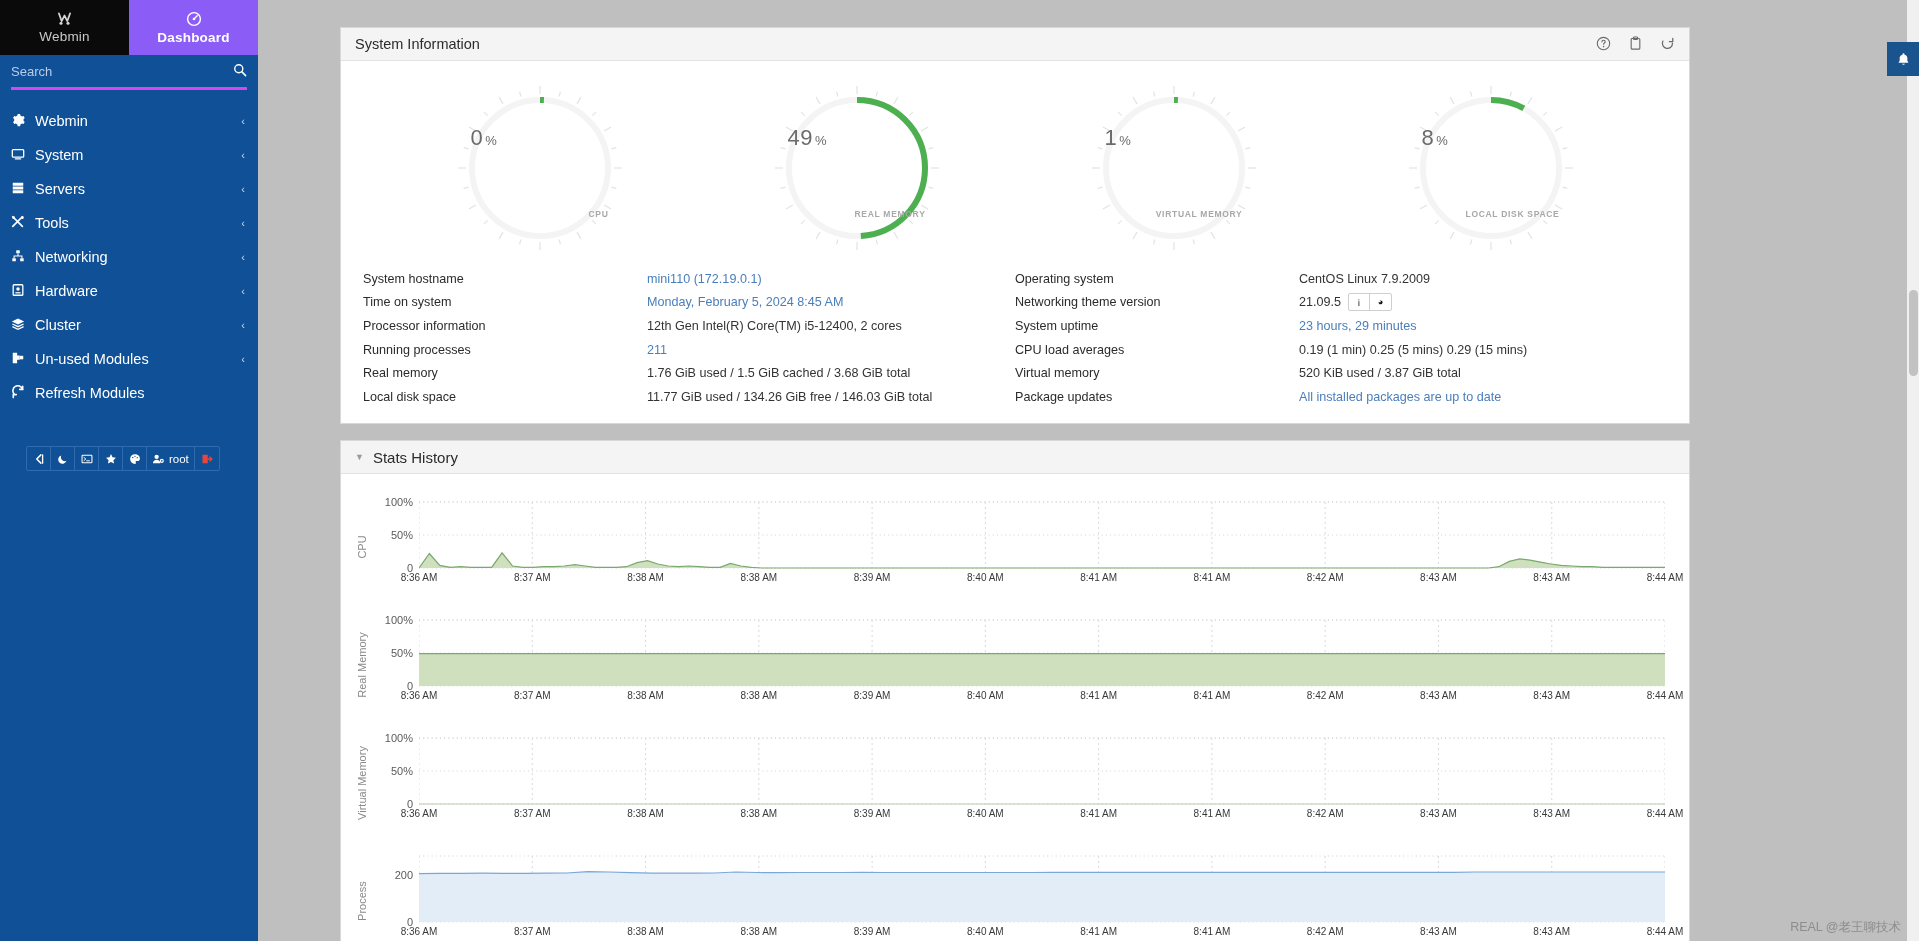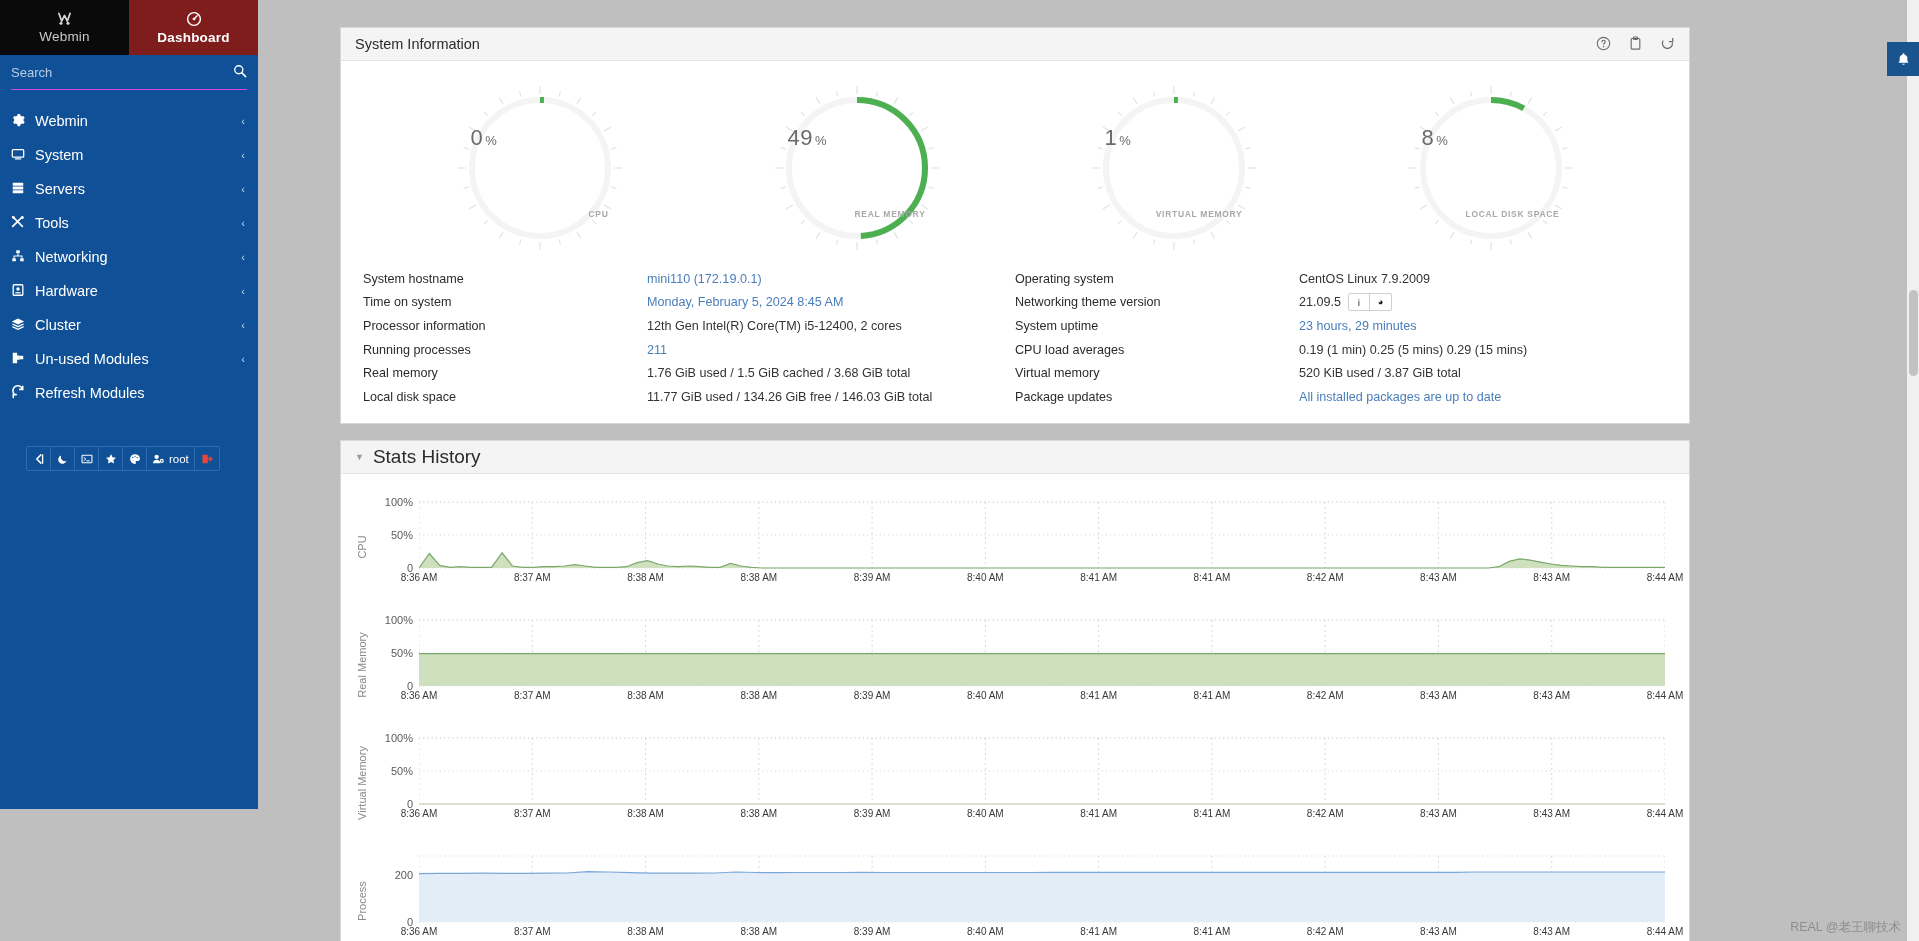--- a/index.html
+++ b/index.html
@@ -6,46 +6,46 @@
   html, body {
     width: 1919px; height: 941px;
     font-family: "Liberation Sans", sans-serif;
     background: #bfbfbf;
     overflow: hidden;
   }
   .app { position: relative; width: 1919px; height: 941px; display: flex; }
 
   
   .sidebar {
-    width: 258px; height: 809px;
+    width: 258px; height: 941px;
     background: #0f5096;
     display: flex; flex-direction: column;
     flex: 0 0 258px;
     position: relative;
     z-index: 5;
   }
   .sb-top { display: flex; height: 55px; flex: 0 0 55px; }
   .sb-brand {
     width: 129px; background: #0a0a0a; color: #c9c9c9;
     display: flex; flex-direction: column; align-items: center; justify-content: center;
     gap: 1px; cursor: pointer;
   }
   .sb-brand .ic { font-size: 15px; line-height: 14px; color: #d6d6d6; }
   .sb-brand .lb { font-size: 13.5px; letter-spacing: .2px; }
   .sb-tab {
-    width: 129px; background: #7f1d1d; color: #ffffff;
+    width: 129px; background: #8b5cf6; color: #ffffff;
     display: flex; flex-direction: column; align-items: center; justify-content: center;
     gap: 1px; cursor: pointer; font-weight: bold;
   }
   .sb-tab .ic { font-size: 15px; line-height: 14px; }
   .sb-tab .lb { font-size: 13.5px; letter-spacing: .2px; }
 
   .sb-search {
     height: 35px; flex: 0 0 35px; margin: 0 11px;
-    border-bottom: 1px solid #d946ef;
+    border-bottom: 3px solid #d946ef;
     display: flex; align-items: center; justify-content: space-between;
   }
   .sb-search input {
     background: transparent; border: 0; outline: none;
     color: #ffffff; font-size: 13px; font-family: "Liberation Sans", sans-serif;
     width: 200px; padding: 0;
   }
   .sb-search input::placeholder { color: #b9cde4; }
   .sb-search .mag { color: #ffffff; font-size: 14px; cursor: pointer; }
 
@@ -135,21 +135,21 @@
   }
   .minipair span:last-child { border-right: 0; }
 
   
   #stats { left: 82px; top: 440px; width: 1350px; height: 520px; }
   .stats-hd {
     height: 33px; background: #f4f4f4; border-bottom: 1px solid #e2e2e2;
     display: flex; align-items: center; padding: 0 14px; gap: 9px;
   }
   .stats-hd .caret { color: #9a9a9a; font-size: 9px; cursor: pointer; }
-  .stats-hd .ttl { font-size: 19px; color: #2b2b2b; text-align: right; }
+  .stats-hd .ttl { font-size: 15px; color: #2b2b2b; text-align: right; }
 
   .chartwrap { padding: 14px 24px 0 10px; }
   .chartrow { display: flex; height: 118px; align-items: stretch; }
   .chart-ylabel {
     width: 22px; flex: 0 0 22px;
     display: flex; align-items: center; justify-content: center;
   }
   .chart-ylabel span {
     transform: rotate(-90deg); white-space: nowrap;
     font-size: 11px; color: #8a8a8a;

